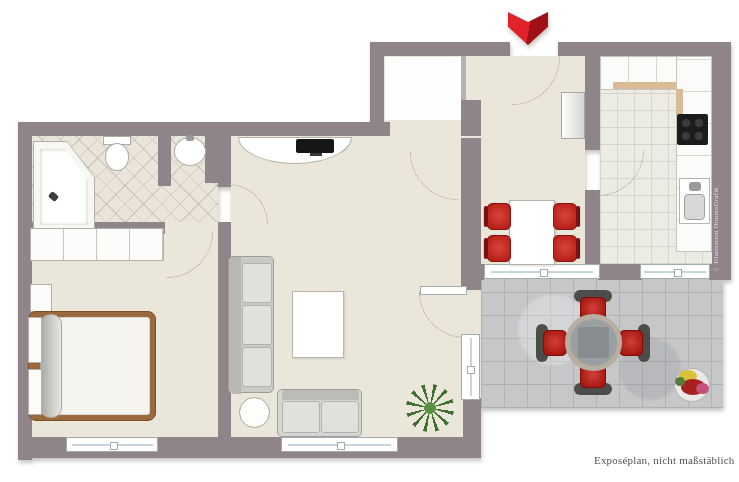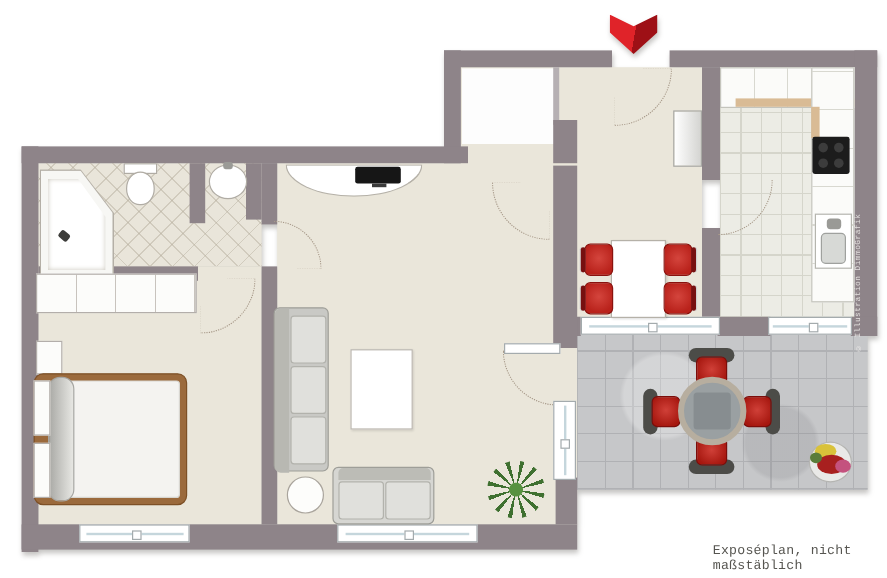--- a/index.html
+++ b/index.html
@@ -1,17 +1,17 @@
 <!DOCTYPE html>
 <html><head>
 <meta charset="utf-8">
 <style>
   html,body{margin:0;padding:0;background:#fff;}
   #stage{position:relative;width:739px;height:482px;background:#ffffff;overflow:hidden;
-         font-family:Liberation Mono, monospace;}
+         font-family:Liberation Serif, serif;text-align:center;}
   #plan{position:absolute;inset:0;filter:drop-shadow(1px 3px 2px rgba(90,85,80,.35));}
   .el{position:absolute;}
   .wall{position:absolute;background:#8e8489;}
   .floor{position:absolute;background:#eae6da;}
   .floor-white{position:absolute;background:#fdfdfd;}
   .bath-tile{position:absolute;background-color:#e9e5da;
      background-image:repeating-linear-gradient(45deg,rgba(180,172,155,.45) 0 1px,transparent 1px 13px),
                       repeating-linear-gradient(-45deg,rgba(180,172,155,.45) 0 1px,transparent 1px 13px);}
   .kitchen-tile{position:absolute;background-color:#ecece5;
      background-image:repeating-linear-gradient(0deg,#d5d5cb 0 1px,transparent 1px 17px),

